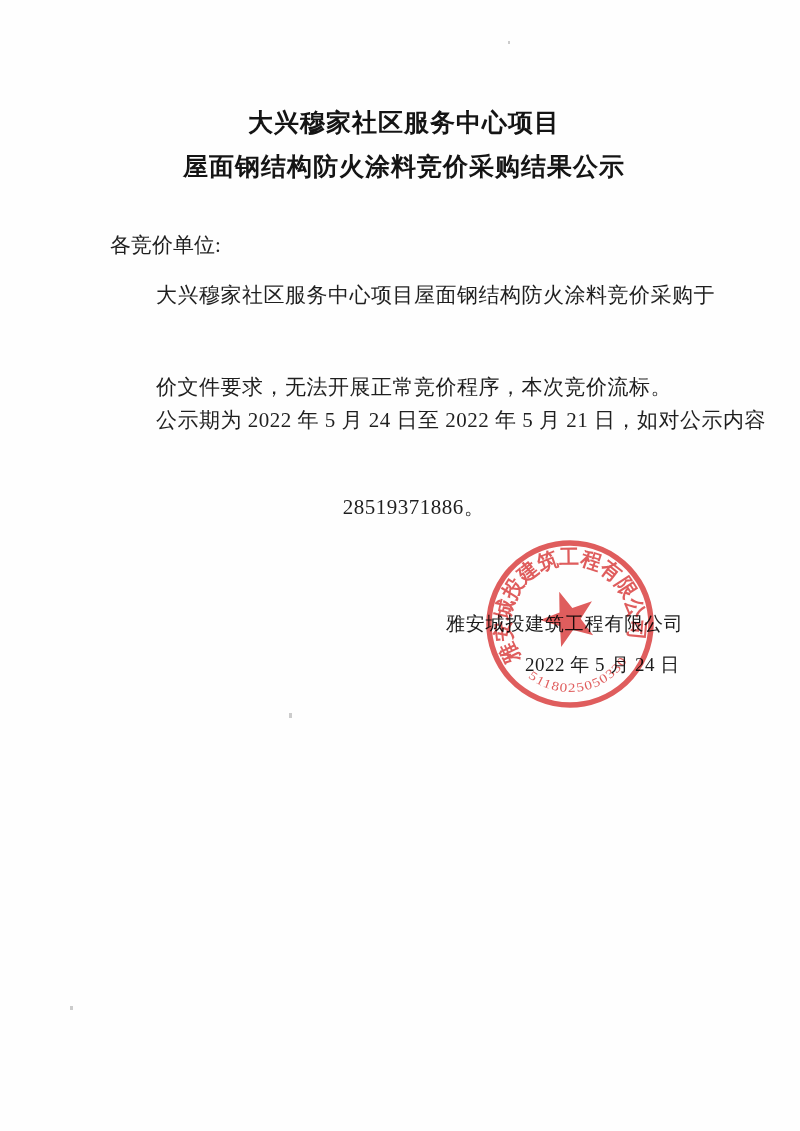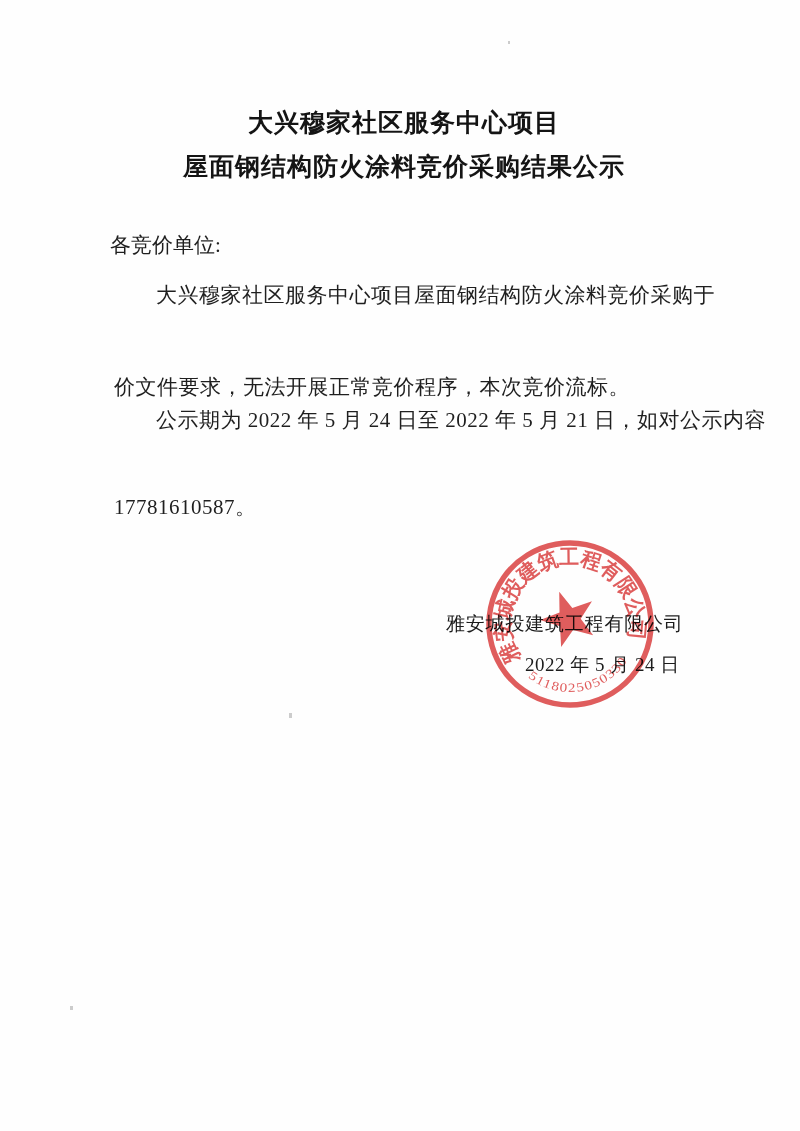--- a/index.html
+++ b/index.html
@@ -29,20 +29,21 @@
   .salutation {
     position: absolute; left: 110px; top: 231px;
     font-size: 21px; color: #1f1f1f;
     white-space: nowrap;
   }
   .body-line {
     position: absolute; left: 114px; width: 600px;
     font-size: 21px; color: #1f1f1f;
     white-space: nowrap;
     letter-spacing: 0.5px;
+    text-align: center;
   }
   .indent { padding-left: 42px; }
   .bl-0 { top: 281px; }
   .bl-1 { top: 320px; }
   .bl-2 { top: 373px; }
   .bl-3 { top: 406px; }
   .bl-4 { top: 450px; }
   .bl-5 { top: 493px; }
   .sig-company {
     position: absolute; left: 446px; top: 611px;
@@ -79,21 +80,21 @@
 <div class="page">
 
   <div class="title title-1">大兴穆家社区服务中心项目</div>
   <div class="title title-2">屋面钢结构防火涂料竞价采购结果公示</div>
 
   <div class="salutation">各竞价单位:</div>
 
   <div class="body-line bl-0 indent">大兴穆家社区服务中心项目屋面钢结构防火涂料竞价采购于</div>
   <div class="body-line bl-2">价文件要求，无法开展正常竞价程序，本次竞价流标。</div>
   <div class="body-line bl-3 indent">公示期为 2022 年 5 月 24 日至 2022 年 5 月 21 日，如对公示内容</div>
-  <div class="body-line bl-5">17781610587。</div>
+  <div class="body-line bl-5">28519371886。</div>
 
   <div class="sig-company">雅安城投建筑工程有限公司</div>
   <div class="sig-date">2022 年 5 月 24 日</div>
 
   <svg class="stamp" viewBox="0 0 190 190" xmlns="http://www.w3.org/2000/svg" xmlns:xlink="http://www.w3.org/1999/xlink">
     <g transform="rotate(-10 95 95)">
       <circle cx="95" cy="95" r="81" fill="none" stroke="#dd4b4b" stroke-width="5.5"></circle>
       <polygon fill="#dd4b4b" points="89.97,61.44 100.09,79.57 120.60,76.38 106.49,91.61 115.86,110.15 97.01,101.42 82.29,116.07 84.76,95.45 66.28,85.96 86.66,81.94"></polygon>
       <defs>
         <path id="arcTop" d="M 40.6 120.4 A 60 60 0 1 1 149.4 120.4" fill="none"></path>

